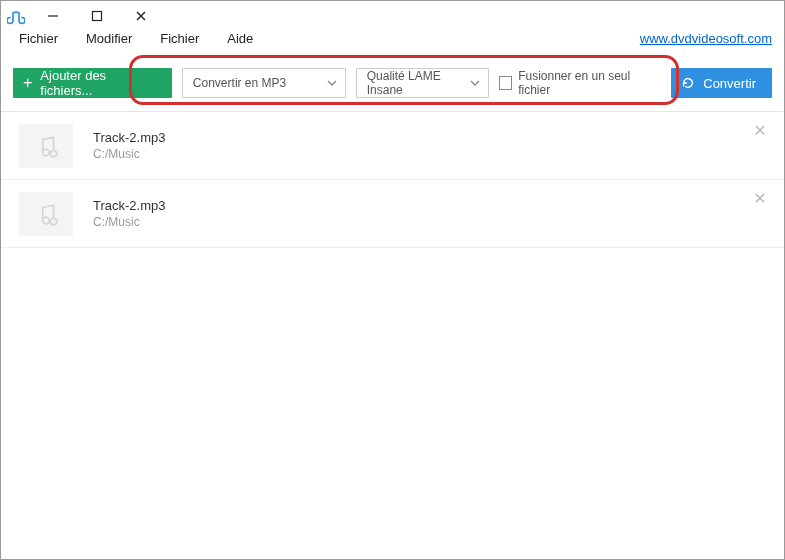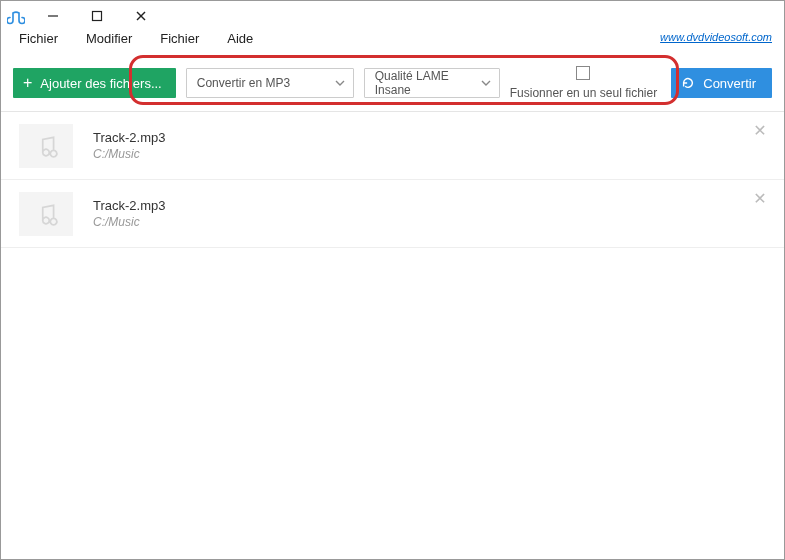--- a/index.html
+++ b/index.html
@@ -52,22 +52,21 @@
   }
   .menu-item {
     margin-right: 28px;
     cursor: pointer;
   }
   .menu-spacer { flex: 1; }
   .menu-link {
     color: #0066cc;
     text-decoration: underline;
     cursor: pointer;
-    font-size: 11px;
-    font-style: italic;
+    font-size: 13px;
   }
   .toolbar-wrap {
     position: relative;
     margin: 8px 12px 4px 12px;
     height: 44px;
   }
   .toolbar {
     display: flex;
     align-items: center;
     height: 40px;
@@ -104,21 +103,20 @@
   .dd-format { width: 168px; }
   .dd-quality { width: 136px; }
   .chev {
     width: 10px; height: 10px;
     display: inline-flex; align-items: center; justify-content: center;
   }
   .merge {
     display: flex; align-items: center; gap: 6px;
     font-size: 12px; color: #555;
     cursor: pointer;
-    flex-direction: column;
   }
   .checkbox {
     width: 14px; height: 14px;
     border: 1px solid #888;
     background: #fff;
   }
   .btn-convert {
     margin-left: auto;
     background: #2f8fe0;
     color: #fff;
@@ -161,21 +159,21 @@
   }
   .file-thumb {
     width: 54px; height: 44px;
     background: #f4f4f4;
     display: flex; align-items: center; justify-content: center;
     margin-right: 20px;
     color: #d0d0d0;
   }
   .file-info { flex: 1; }
   .file-name { font-size: 13px; color: #333; margin-bottom: 2px; }
-  .file-path { font-size: 12px; color: #999; font-style: italic; }
+  .file-path { font-size: 12px; color: #999; }
   .file-remove {
     color: #bbb;
     font-size: 16px;
     cursor: pointer;
     width: 20px; height: 20px;
     display: flex; align-items: center; justify-content: center;
     position: absolute;
     right: 14px;
     top: 8px;
   }

